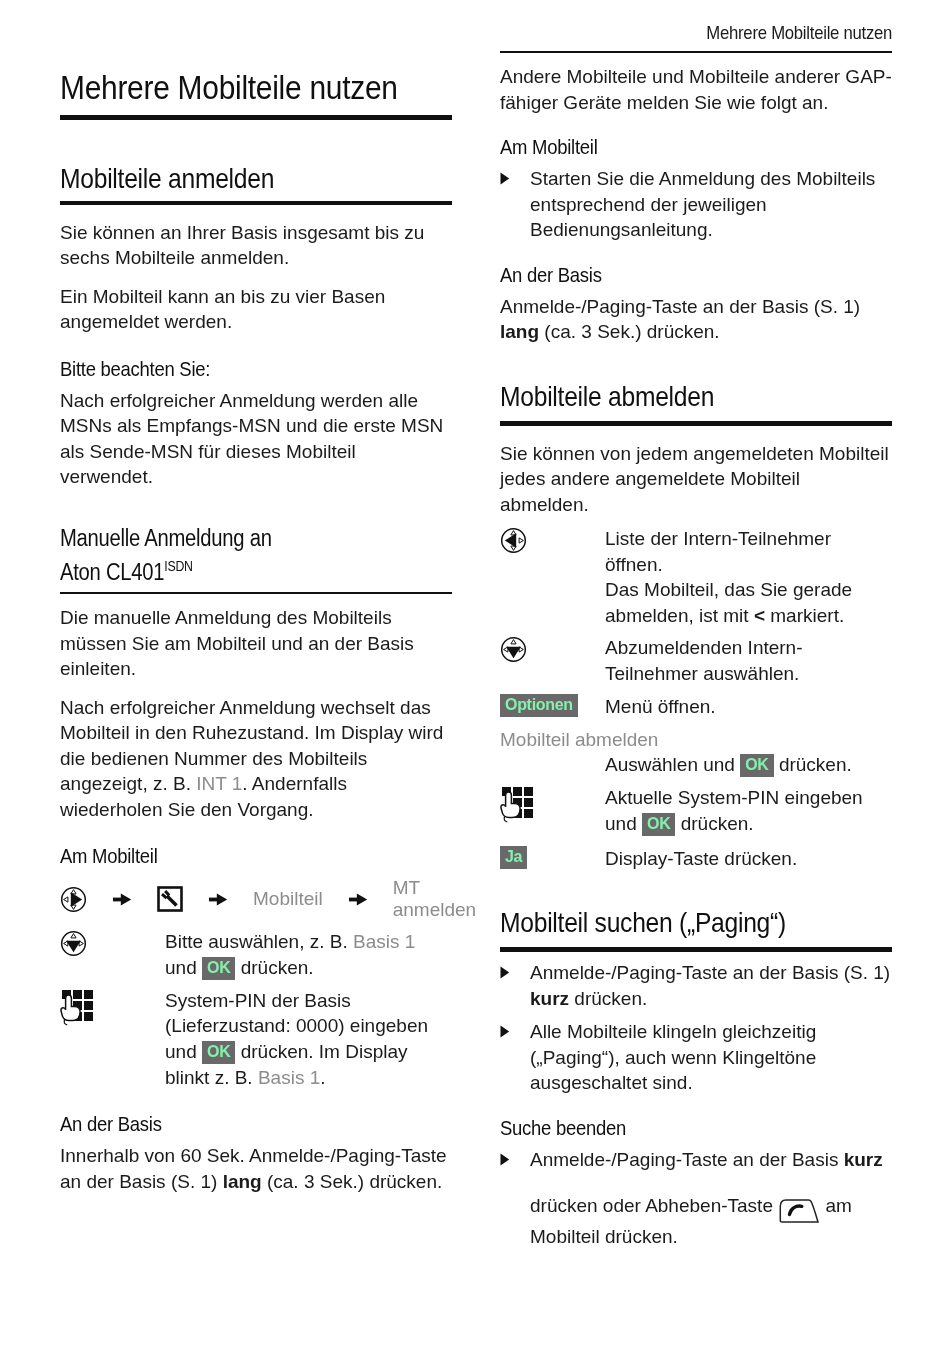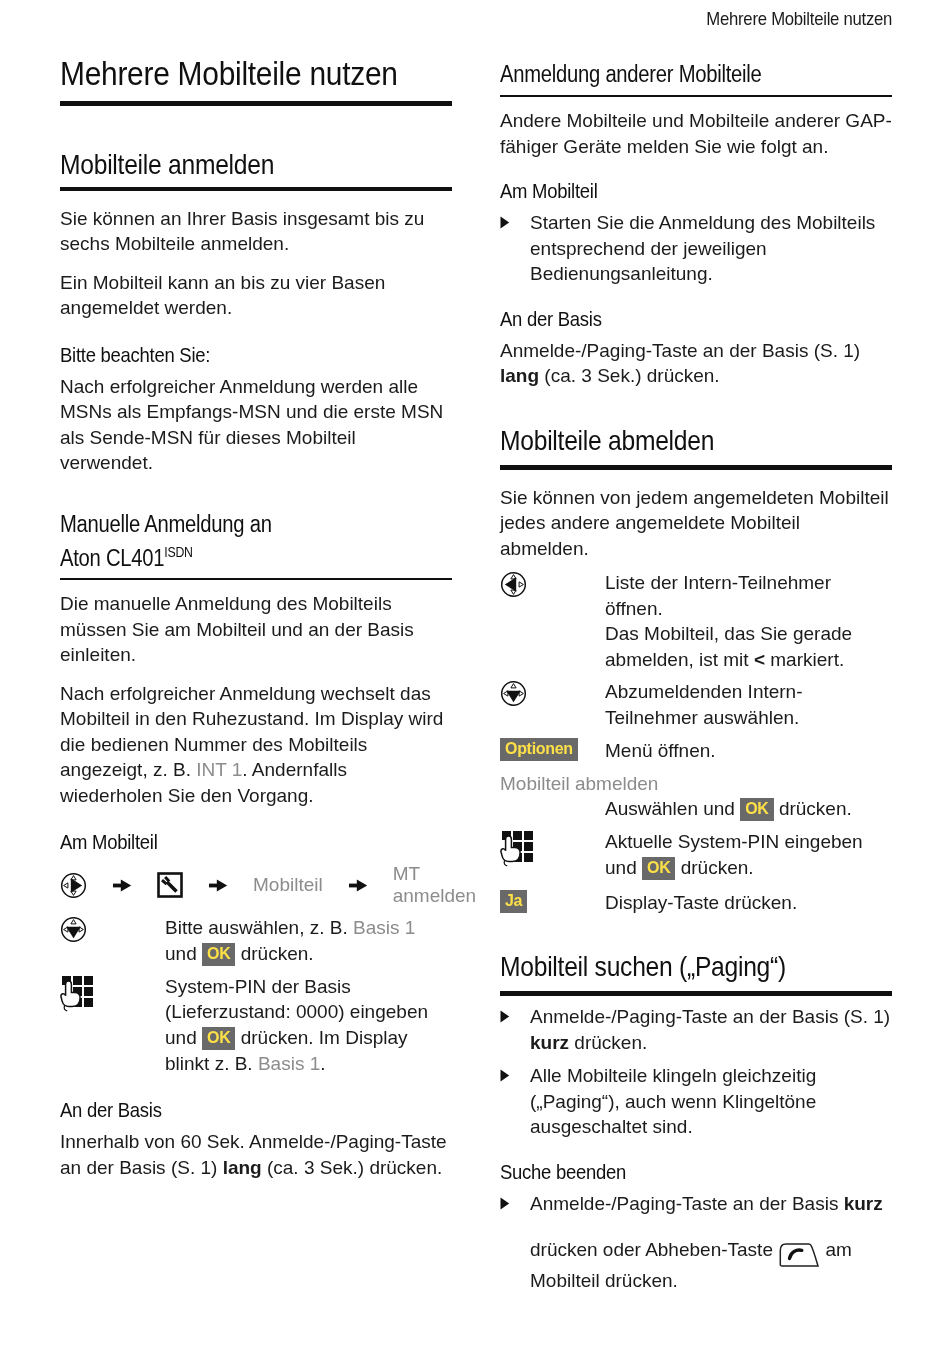--- a/index.html
+++ b/index.html
@@ -1,18 +1,18 @@
 <!DOCTYPE html>
 <html><head>
 <meta charset="utf-8">
 <style>
   html,body{margin:0;padding:0;background:#fff;}
   .page{position:relative;width:950px;height:1365px;background:#ffffff;overflow:hidden;
         font-family:"Liberation Sans","DejaVu Sans",sans-serif;color:#1b1b1b;}
-  .col{position:absolute;top:0;}
+  .col{position:absolute;top:14px;}
   #col-left{left:60px;width:392px;}
   #col-right{left:500px;width:392px;}
 
   
   p,.t{font-size:19px;line-height:25.5px;margin:0;white-space:pre-wrap;}
   .b{font-weight:bold;}
   .disp{color:#8c8c8c;}
 
   
   .cond{display:inline-block;transform:scaleX(.88);transform-origin:left;letter-spacing:-.3px;}
@@ -32,21 +32,21 @@
   .running .cond{transform-origin:right;}
 
   
   .row{display:flex;align-items:flex-start;}
   .row .keycell{width:105px;flex:none;padding-top:1px;}
   .row .txt{flex:1;}
   .indent{padding-left:105px;}
 
   .navline{display:flex;align-items:center;gap:25px;font-size:19px;}
 
-  .badge{display:inline-block;background:#696969;color:#fde047;font-weight:bold;
+  .badge{display:inline-block;background:#696969;color:#86efac;font-weight:bold;
          font-size:16px;line-height:20px;padding:1px 5px 2px;letter-spacing:-.3px;
          white-space:nowrap;transform:translateY(-1px);}
 
   .bullet{display:flex;}
   .bullet .bm{width:30px;flex:none;padding-top:6px;}
 
   .pagenum{position:absolute;left:770px;top:1380px;width:120px;text-align:left;font-size:19px;}
 
   svg{display:block;}
   .inline-svg{display:inline-block;vertical-align:-6px;}
@@ -161,21 +161,20 @@
 
     <h4 class="mt21"><span class="cond">An der Basis</span></h4>
     <p class="mt7"><span>Innerhalb von 60 Sek. Anmelde-/Paging-Taste an der Basis (S. 1) </span><span class="b">lang</span><span> (ca. 3 Sek.) drücken.</span></p>
 
   </div>
 
   <div class="col" id="col-right">
 
     <div class="running"><span class="cond">Mehrere Mobilteile nutzen</span></div>
 
-    <h3 class="mt30"><span class="cond">Anmeldung anderer Mobilteile</span></h3>
     <div class="rule sm"></div>
 
     <p class="mt11">Andere Mobilteile und Mobilteile anderer GAP-fähiger Geräte melden Sie wie folgt an.</p>
 
     <h4 class="mt20"><span class="cond">Am Mobilteil</span></h4>
     <div class="bullet mt7">
       <span class="bm">
 <svg width="10" height="13" viewBox="0 0 10 13">
             <polygon points="0.5,0.5 9.2,6.5 0.5,12.5" fill="#111"></polygon>
           </svg>

